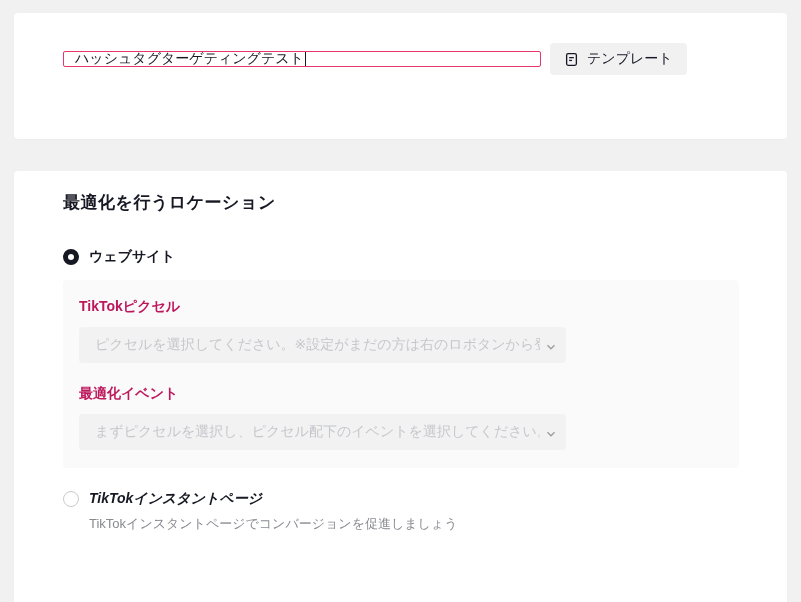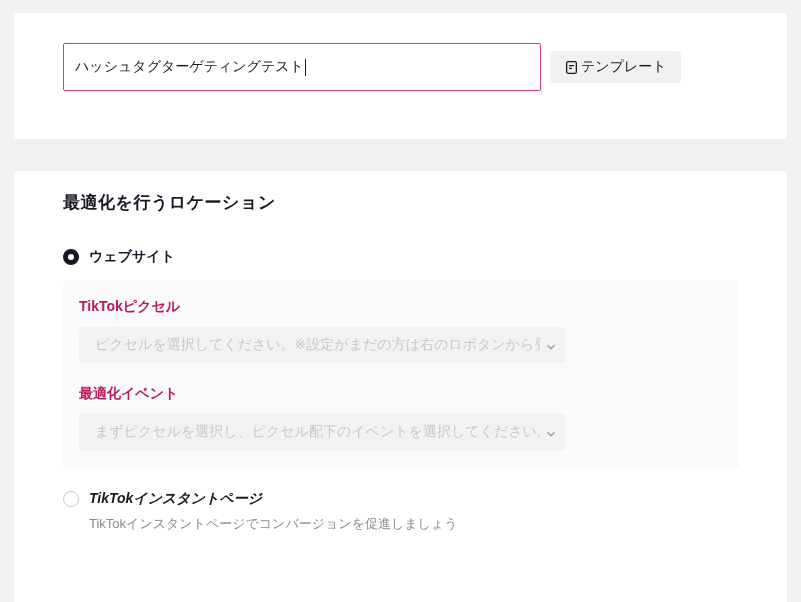--- a/index.html
+++ b/index.html
@@ -27,21 +27,21 @@
     height: 438px;
     padding: 20px 0 0 49px;
   }
   .field-label {
     font-size: 14px;
     color: #161823;
     margin-bottom: 11px;
   }
   .name-row { display: flex; align-items: center; }
   .text-input {
-    width: 478px; height: 48px;
+    width: 478px; height: 16px;
     box-sizing: border-box;
     border: 1.5px solid #e8356b;
     border-radius: 2px;
     background: #fff;
     display: flex; align-items: center;
     padding: 0 11px;
     font-size: 14px;
     color: #161823;
     white-space: nowrap; overflow: hidden;
   }
@@ -53,21 +53,21 @@
     animation: blink 1s steps(1) infinite;
   }
   @keyframes blink { 50% { opacity: 0; } }
   .template-btn {
     margin-left: 9px;
     height: 32px;
     padding: 0 14px;
     background: #f1f1f2;
     border: none;
     border-radius: 4px;
-    display: inline-flex; align-items: center; gap: 2px;
+    display: inline-flex; align-items: center; gap: 8px;
     font-size: 14px;
     font-family: inherit;
     color: #161823;
     cursor: pointer;
   }
   .section-title {
     font-size: 17px;
     font-weight: 600;
     color: #161823;
     margin: 0 0 9px 0;

